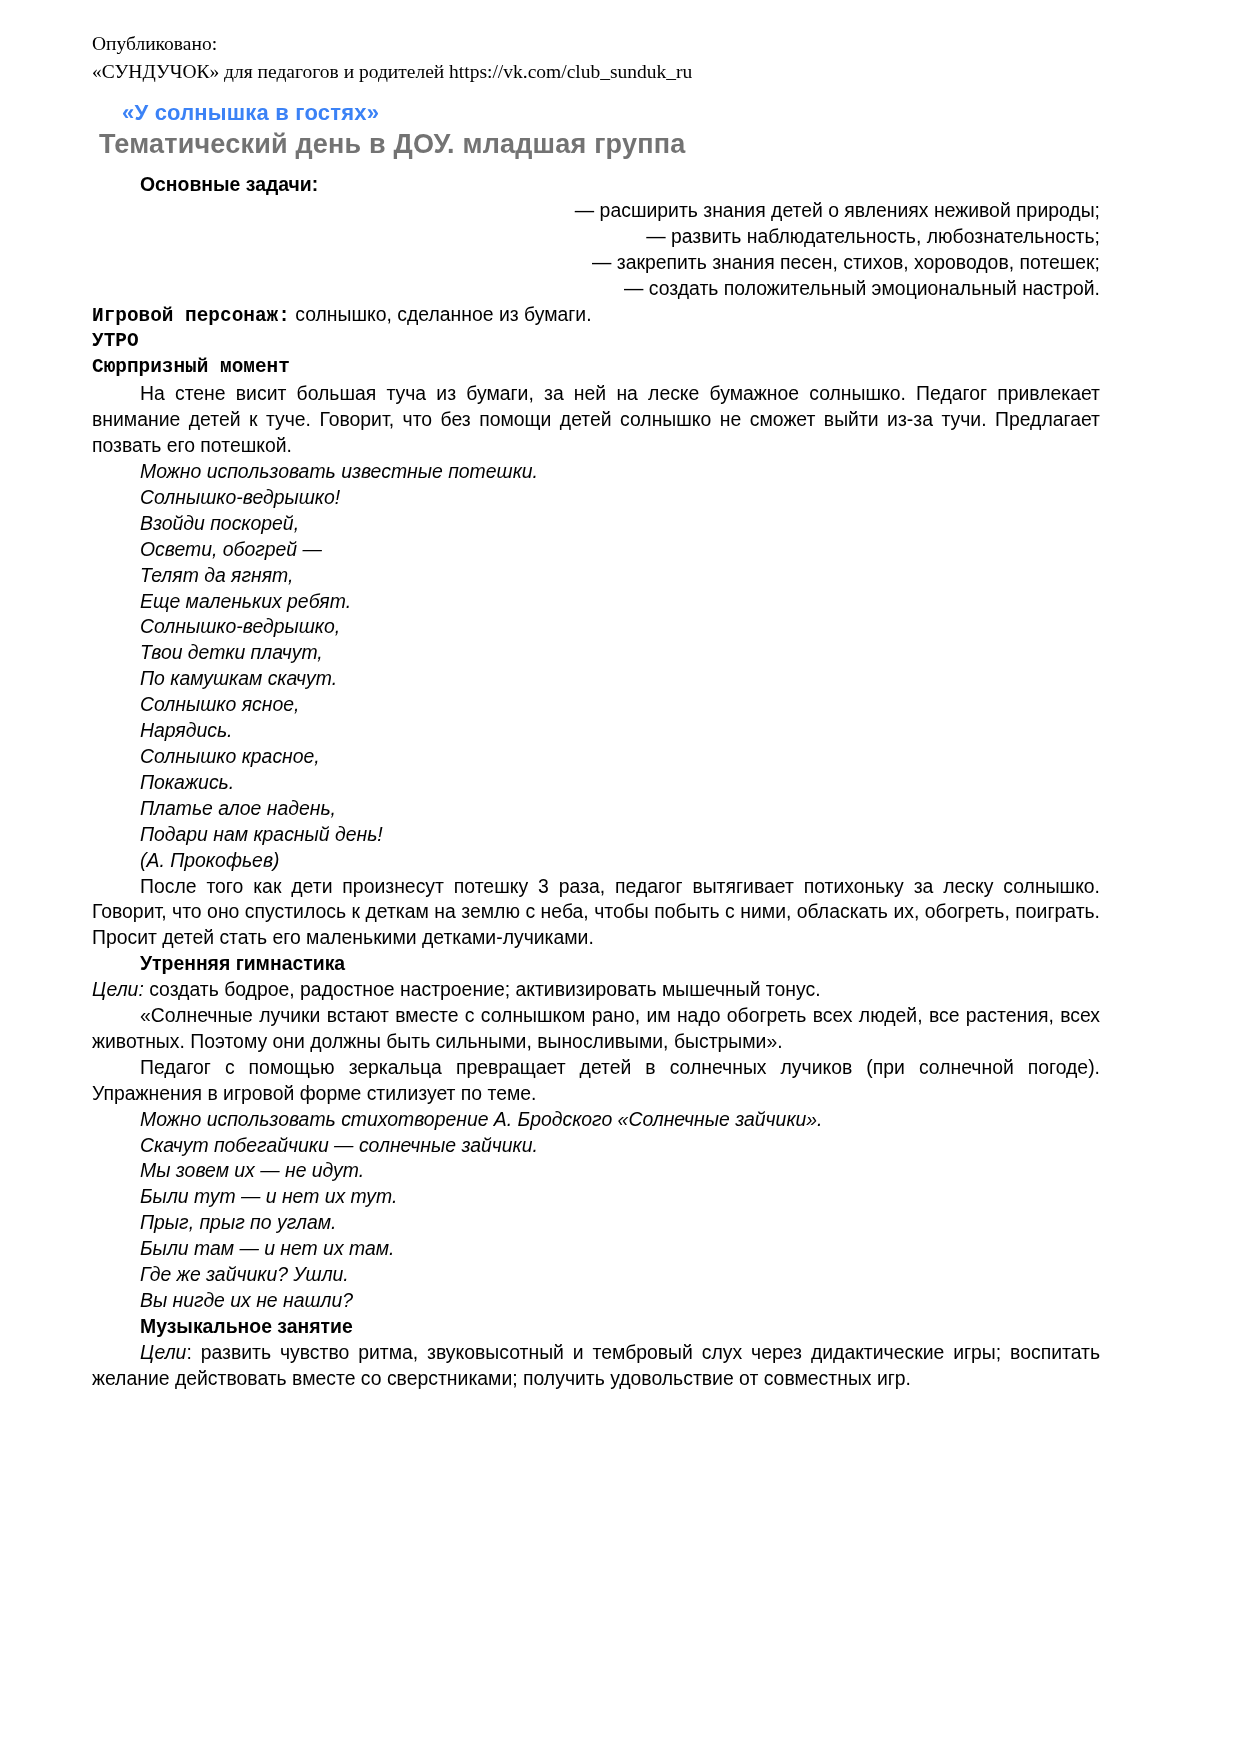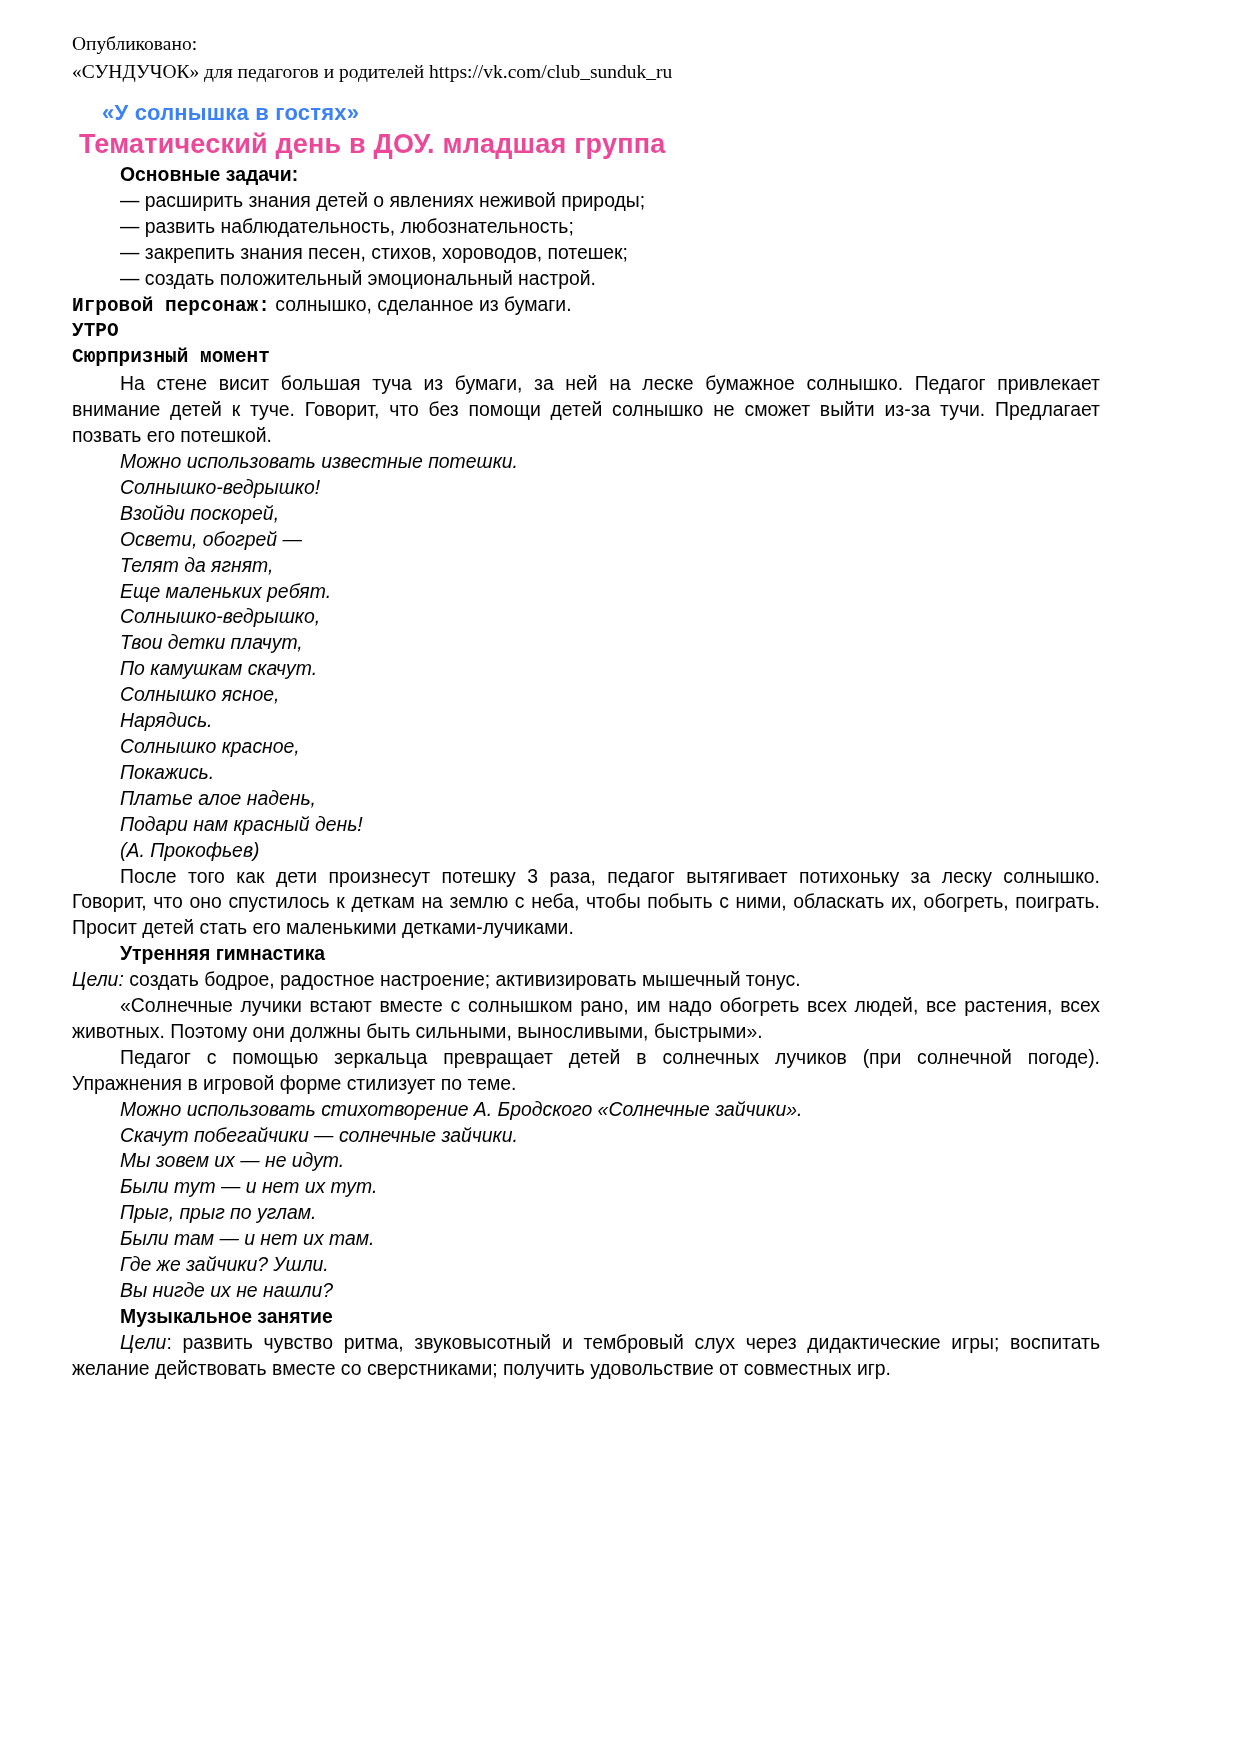--- a/index.html
+++ b/index.html
@@ -12,21 +12,21 @@
     height: 1754px;
     font-family: "Liberation Sans", sans-serif;
     color: #000000;
     overflow: hidden;
   }
   .page {
     position: relative;
     width: 1240px;
     height: 1692px;
     box-sizing: border-box;
-    padding: 30px 140px 0 72px;
+    padding: 30px 140px 0 92px;
   }
   
   .pub-block {
     font-family: "Liberation Serif", serif;
     font-size: 19.5px;
     line-height: 1.42;
     color: #000;
     margin: 0 0 16px 0;
     white-space: nowrap;
   }
@@ -39,23 +39,23 @@
     font-size: 22px;
     color: #3b82f6;
     letter-spacing: 0.2px;
     margin: 16px 0 3px 30px;
     line-height: 1.12;
   }
   .title-sub {
     font-family: "Liberation Sans", sans-serif;
     font-weight: bold;
     font-size: 27px;
-    color: #ec4899;
+    color: #737373;
     letter-spacing: 0.2px;
-    margin: 0 0 2px 7px;
+    margin: 0 0 12px 7px;
     line-height: 1.15;
   }
 
   
   .body-col {
     font-size: 19.4px;
     line-height: 1.335;
   }
   .lead {            
     margin-left: 48px;
@@ -67,20 +67,21 @@
   }
   .bold { font-weight: bold; font-family: Liberation Mono, monospace; }
   .ital { font-style: italic; }
   .line { margin: 0; }
   .poem-line {
     margin: 0 0 0 48px;
     font-style: italic;
   }
   .dash-line {
     margin: 0 0 0 48px;
+    text-align: right;
   }
   .sect-head {
     margin: 0 0 0 48px;
     font-weight: bold;
   }
   .ital-note {
     margin: 0 0 0 48px;
     font-style: italic;
   }
 </style>

